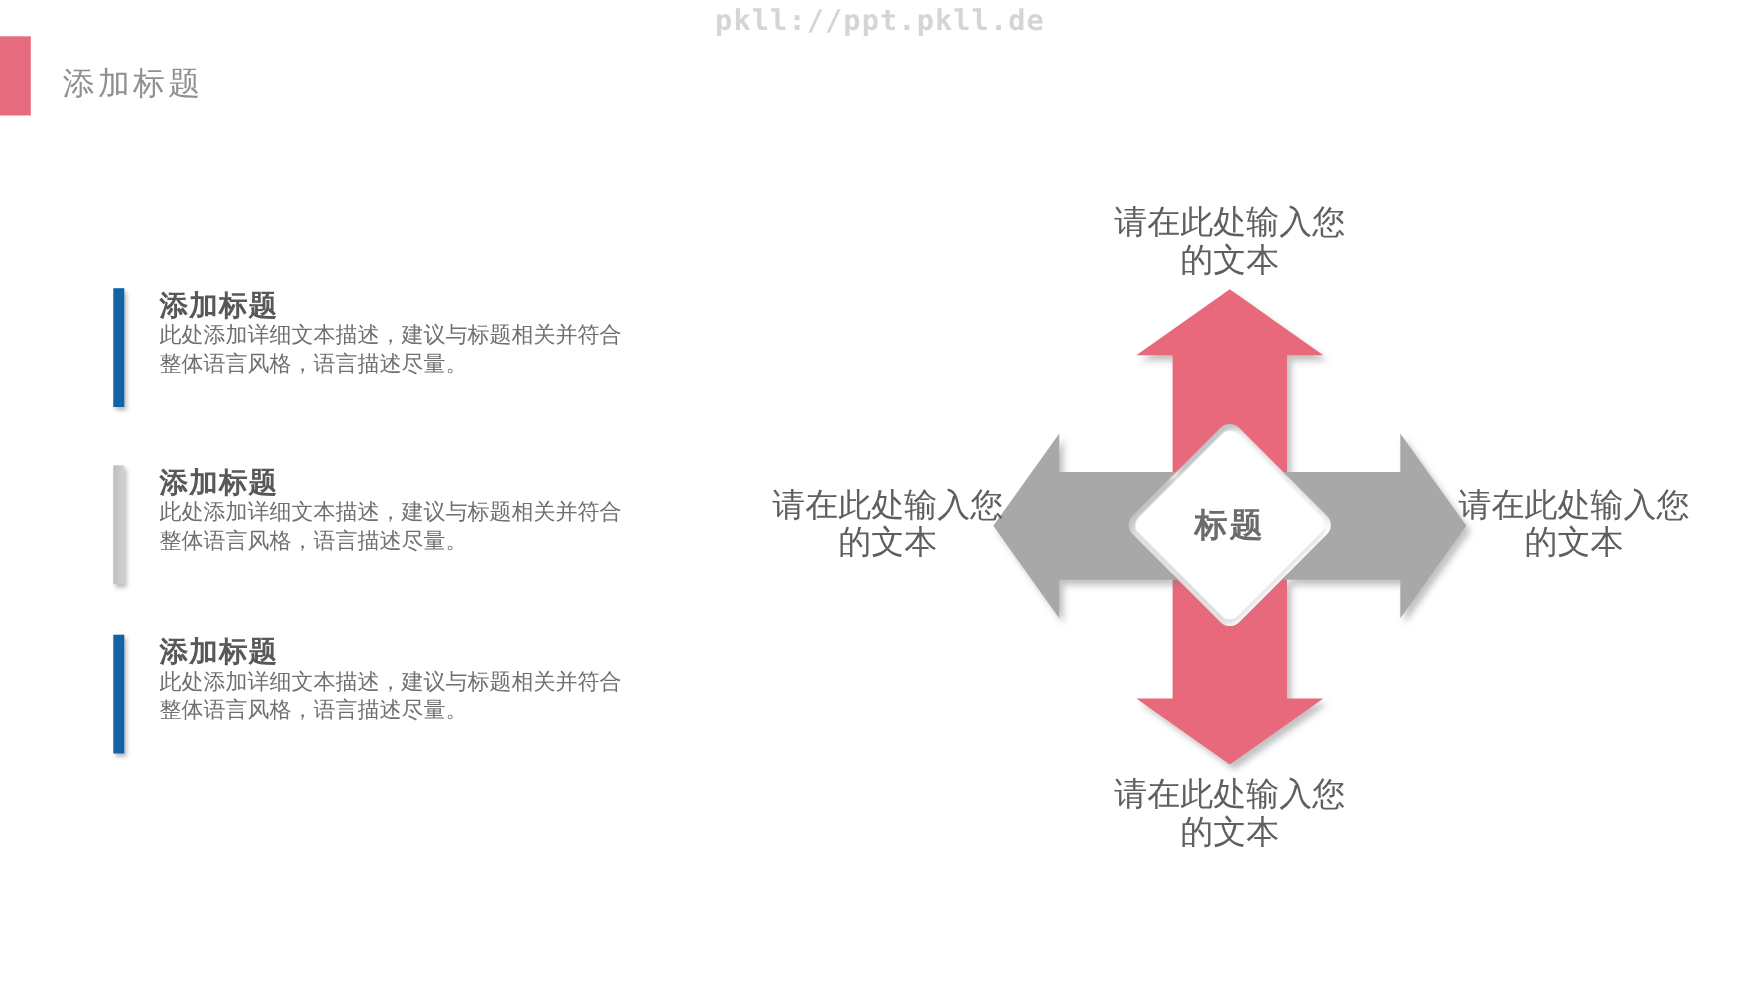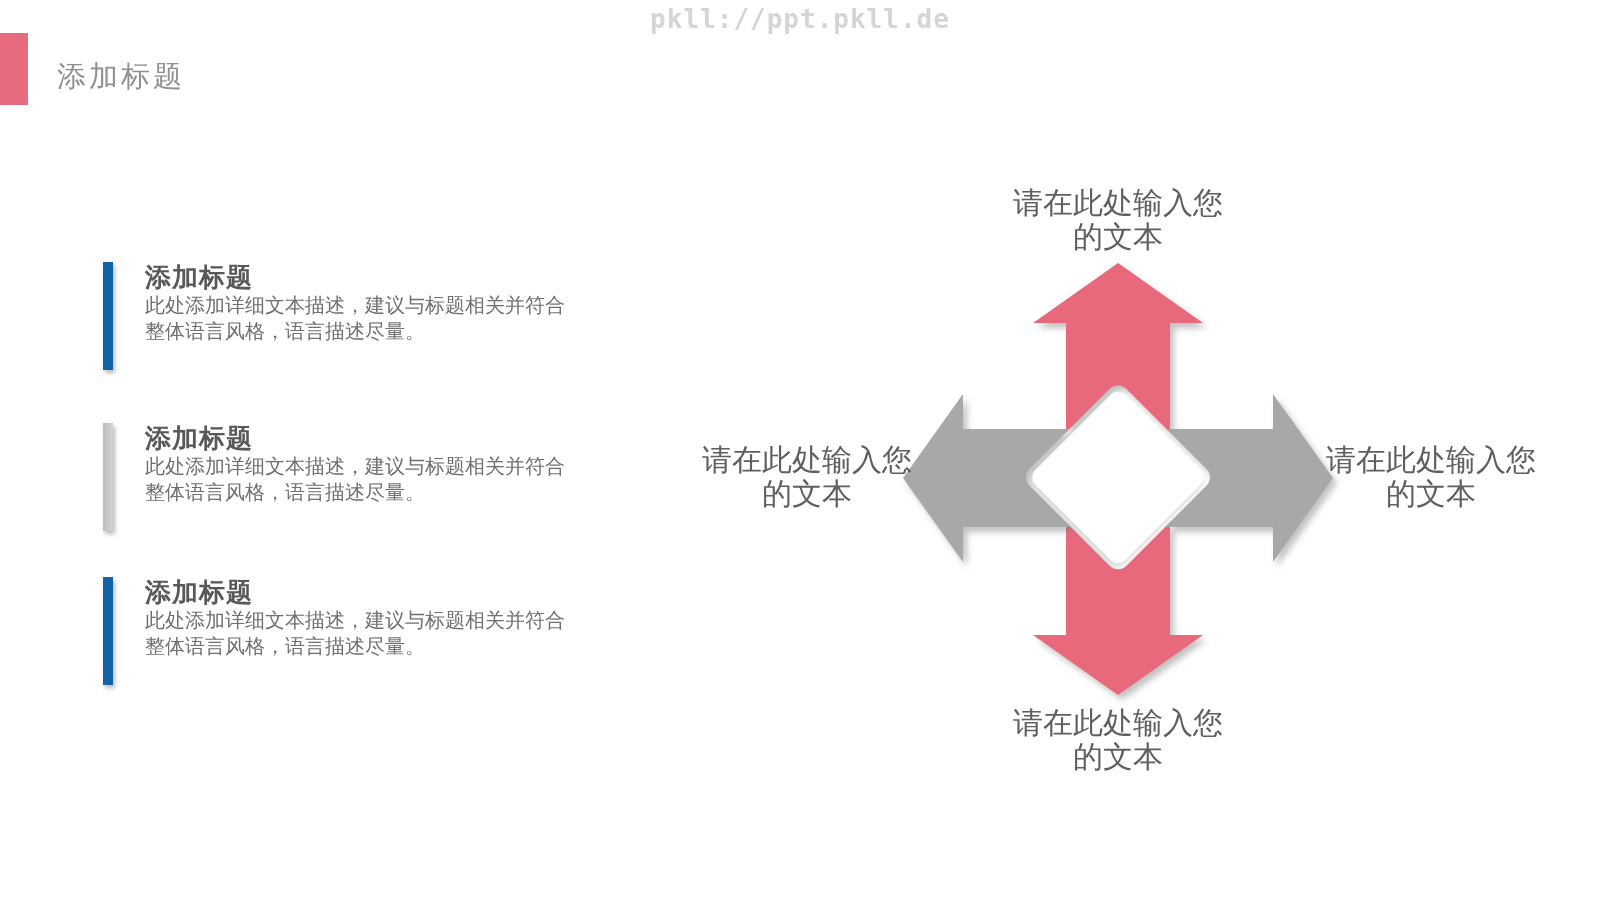--- a/index.html
+++ b/index.html
@@ -164,20 +164,21 @@
 
     <g filter="url(#arrow-shadow)">
       <g mask="url(#center-notch)">
         <polygon points="903,478 963,394 963,429 1273,429 1273,394 1333,478 1273,562 1273,527 963,527 963,562" fill="#a8a8a8"></polygon>
       </g>
     </g>
 
     <rect x="1054" y="414" width="127" height="127" rx="10" ry="10" transform="rotate(45 1118 478)" fill="#ffffff" filter="url(#diamond-shadow)"></rect>
   </svg>
 
+  <div class="center-title">标题</div>
 
   <div class="diagram-label label-top">请在此处输入您
 的文本</div>
   <div class="diagram-label label-bottom">请在此处输入您
 的文本</div>
   <div class="diagram-label label-left">请在此处输入您
 的文本</div>
   <div class="diagram-label label-right">请在此处输入您
 的文本</div>
 

